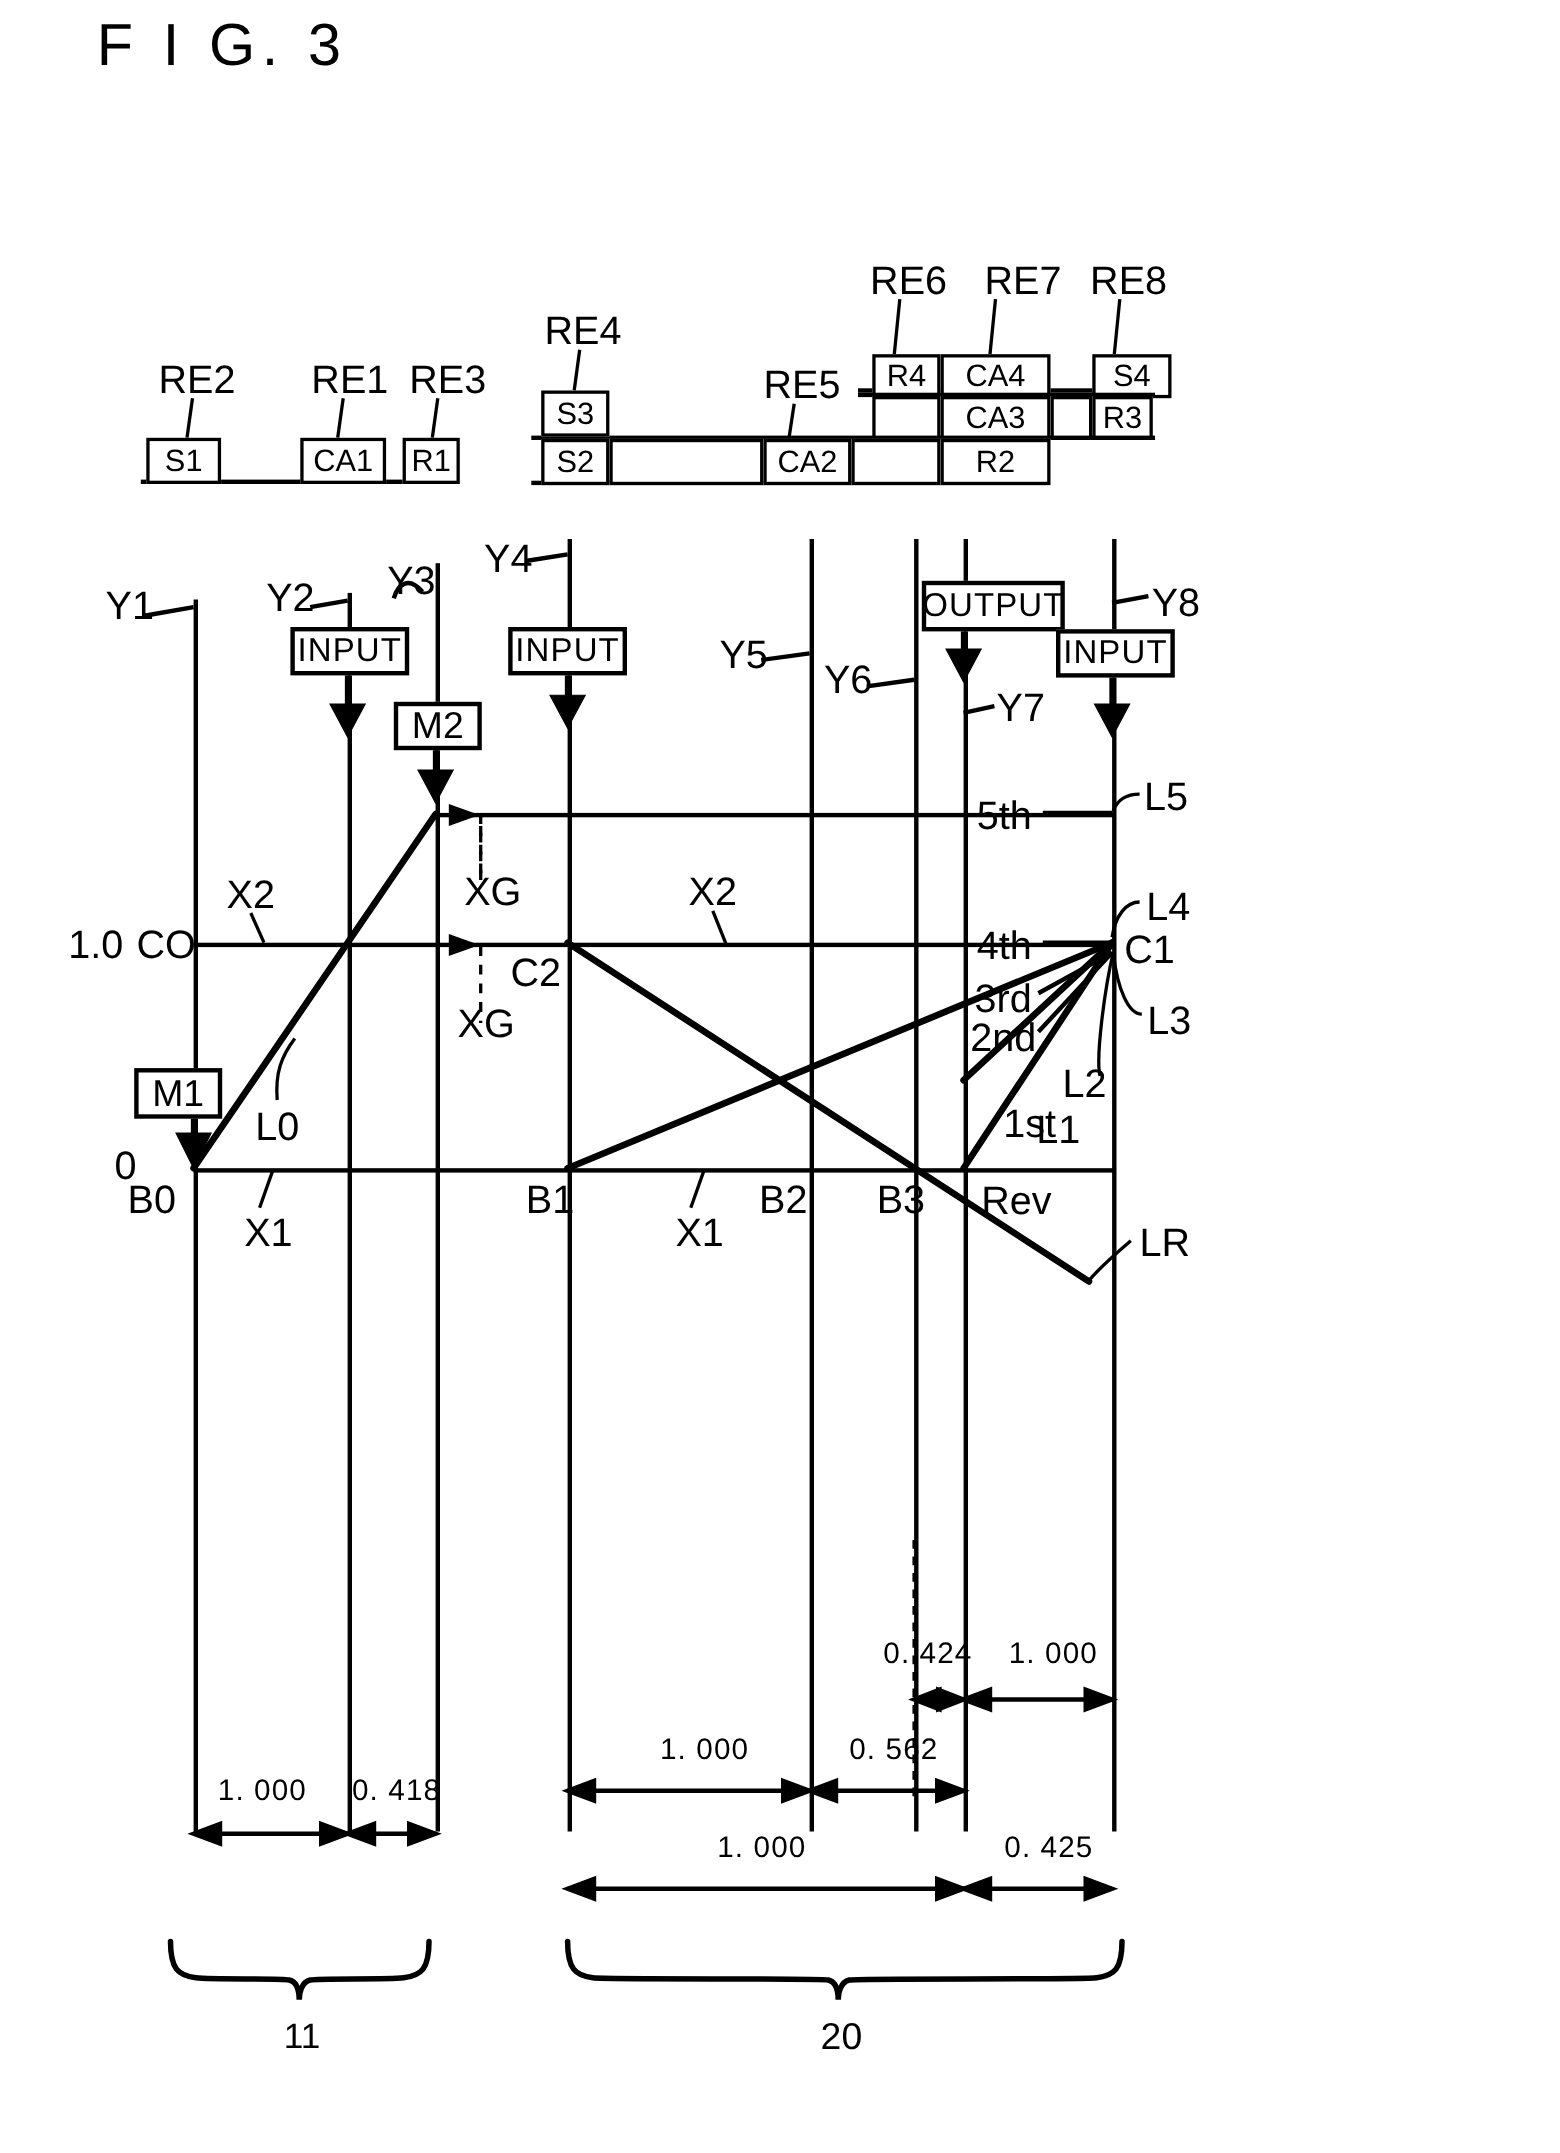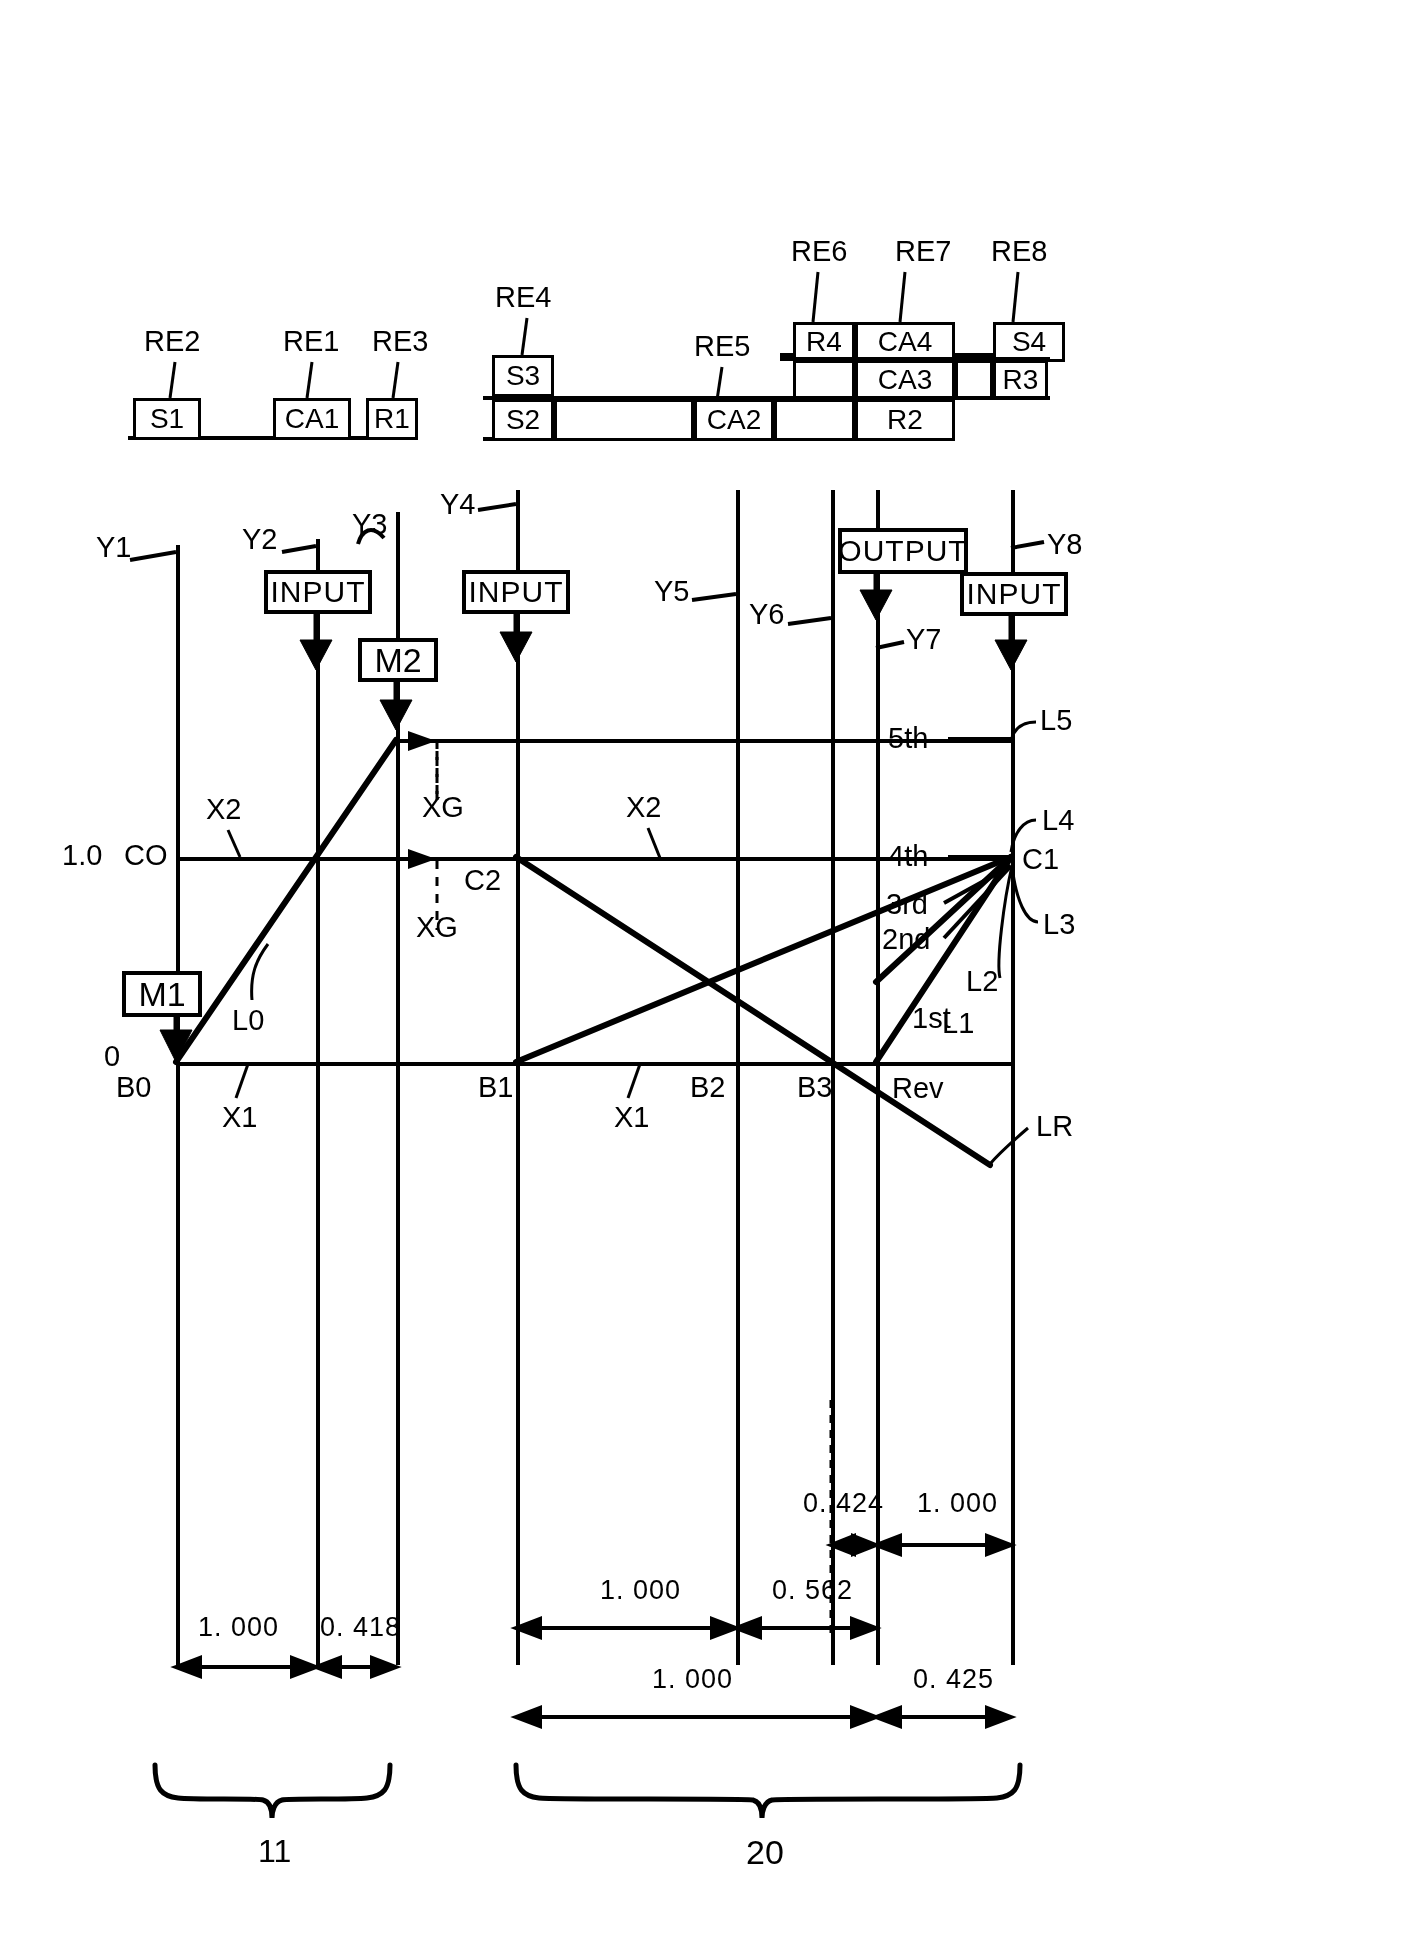--- a/index.html
+++ b/index.html
@@ -1,40 +1,41 @@
 <!DOCTYPE html>
 <html><head>
 <meta charset="utf-8">
 <style>
   html,body{margin:0;padding:0;background:#fff;}
   body{width:1418px;height:1957px;position:relative;
        font-family:"Liberation Sans","DejaVu Sans",sans-serif;color:#000;}
   .stage{position:absolute;left:0;top:0;width:1418px;height:1957px;overflow:hidden;}
   .fig-title{position:absolute;left:88px;top:10px;font-size:54px;letter-spacing:6px;
              font-family:"Liberation Sans",sans-serif;font-weight:400;}
-  .lbl{position:absolute;font-size:29px;line-height:1;white-space:nowrap;}
+  .lbl{position:absolute;font-size:36px;line-height:1;white-space:nowrap;}
   .lbl.num{font-size:27px;letter-spacing:1px;}
   .box{position:absolute;border:3px solid #000;background:#fff;
        display:flex;align-items:center;justify-content:center;
        font-size:28px;line-height:1;box-sizing:border-box;}
   .ebox{position:absolute;border:3px solid #000;background:#fff;box-sizing:border-box;}
   .vline{position:absolute;width:4px;background:#000;}
   .hline{position:absolute;height:4px;background:#000;}
   svg.olay{position:absolute;left:0;top:0;width:1418px;height:1957px;pointer-events:none;}
   .io{position:absolute;border:4px solid #000;background:#fff;font-size:30px;
       letter-spacing:1px;display:flex;align-items:center;justify-content:center;
       box-sizing:border-box;}
   .mbox{position:absolute;border:4px solid #000;background:#fff;font-size:34px;
       display:flex;align-items:center;justify-content:center;box-sizing:border-box;}
 </style>
 </head>
 <body>
 
 <div class="stage">
 
+  <div class="fig-title">F I G. 3</div>
 
   <div class="lbl" style="left:144px;top:327px;">RE2</div>
   <div class="lbl" style="left:283px;top:327px;">RE1</div>
   <div class="lbl" style="left:372px;top:327px;">RE3</div>
   <div class="lbl" style="left:495px;top:283px;">RE4</div>
   <div class="lbl" style="left:694px;top:332px;">RE5</div>
   <div class="lbl" style="left:791px;top:237px;">RE6</div>
   <div class="lbl" style="left:878px;top:237px;margin-left:17px;">RE7</div>
   <div class="lbl" style="left:991px;top:237px;">RE8</div>
 

